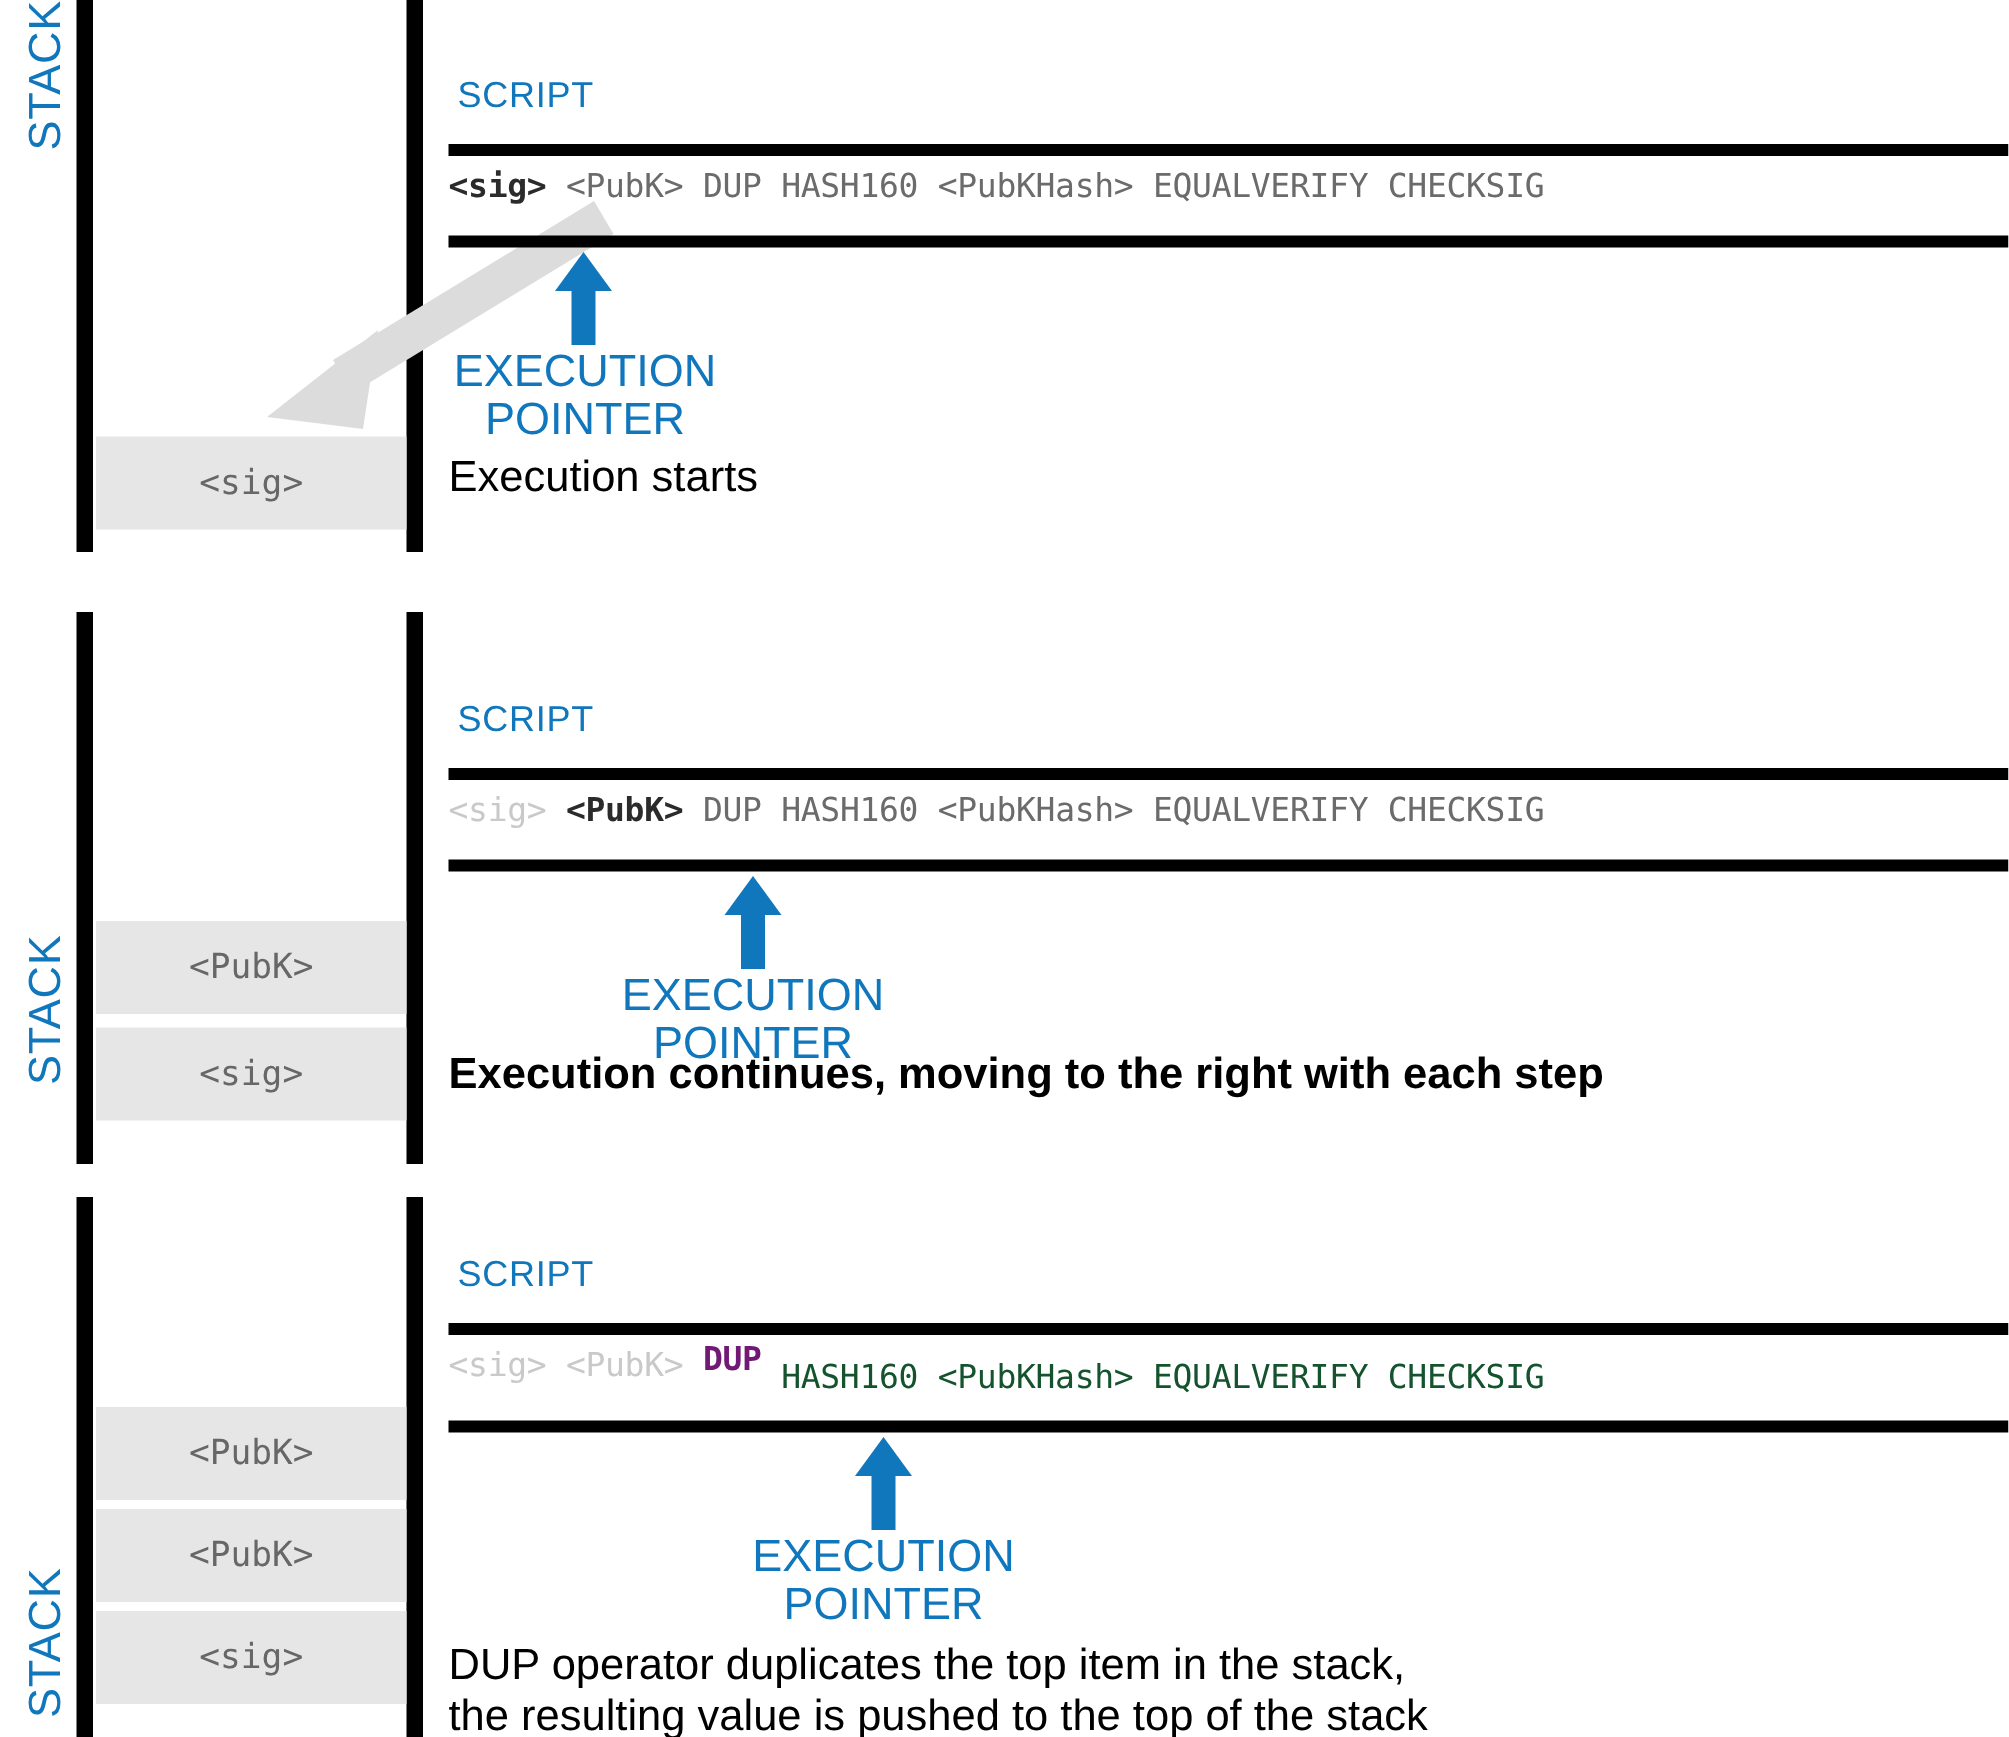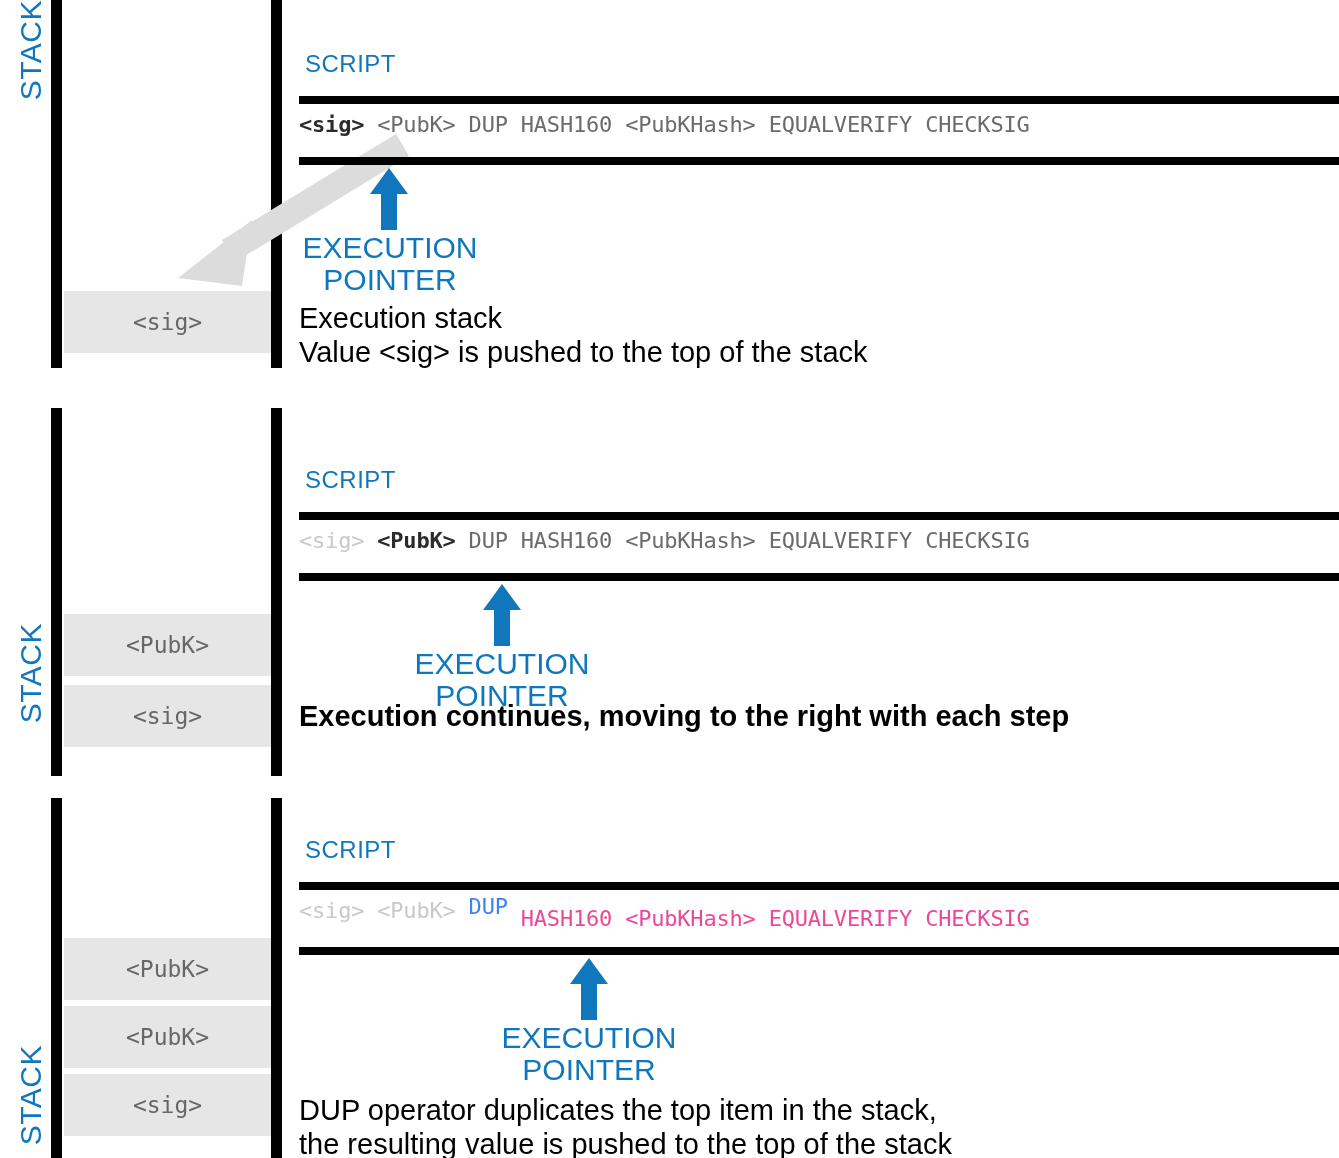--- a/index.html
+++ b/index.html
@@ -81,22 +81,22 @@
     width: 1040px;
     white-space: nowrap;
     font-family: "DejaVu Sans Mono", "Liberation Mono", monospace;
     font-size: 22px;
     color: #6b6b6b;
     letter-spacing: -0.2px;
   }
   .tok-done   { color: #c9c9c9; }
   .tok-active { color: #2b2b2b; font-weight: bold; }
   .tok-rest   { color: #6b6b6b; }
-  .tok-rest-lower { color: #ec4899; position: relative; top: 8px; margin-top: 20px; }
-  .tok-active-raise { color: #3b82f6; font-weight: normal; position: relative; top: -4px; }
+  .tok-rest-lower { color: #14532d; position: relative; top: 8px; margin-top: 20px; }
+  .tok-active-raise { color: #701a75; font-weight: bold; position: relative; top: -4px; }
 
   
   .exec-arrow {
     position: absolute;
     width: 38px;
     height: 62px;
   }
   .exec-arrow .shaft {
     position: absolute;
     left: 11px;
@@ -175,22 +175,21 @@
   <div class="exec-arrow" style="left:370px; top:168px;">
     <div class="head"></div>
     <div class="shaft"></div>
   </div>
   <div class="exec-text" style="left:300px; top:232px; width:180px;">
     <div>EXECUTION</div>
     <div>POINTER</div>
   </div>
 
   <div class="desc" style="top:301px;">
-    <div>Execution stack</div>
-    <div>Value &lt;sig&gt; is pushed to the top of the stack</div>
+    <div>Execution starts</div>
   </div>
 </div>
 
 <div class="panel" style="top:408px; height:390px;">
 
   <div class="rail rail-left" style="top:0px; height:368px;"></div>
   <div class="rail rail-right" style="top:0px; height:368px;"></div>
 
   <div class="stack-label" style="top:215px; left:14px; transform-origin:left top; transform:rotate(-90deg) translate(-100%,0);">STACK</div>
 

